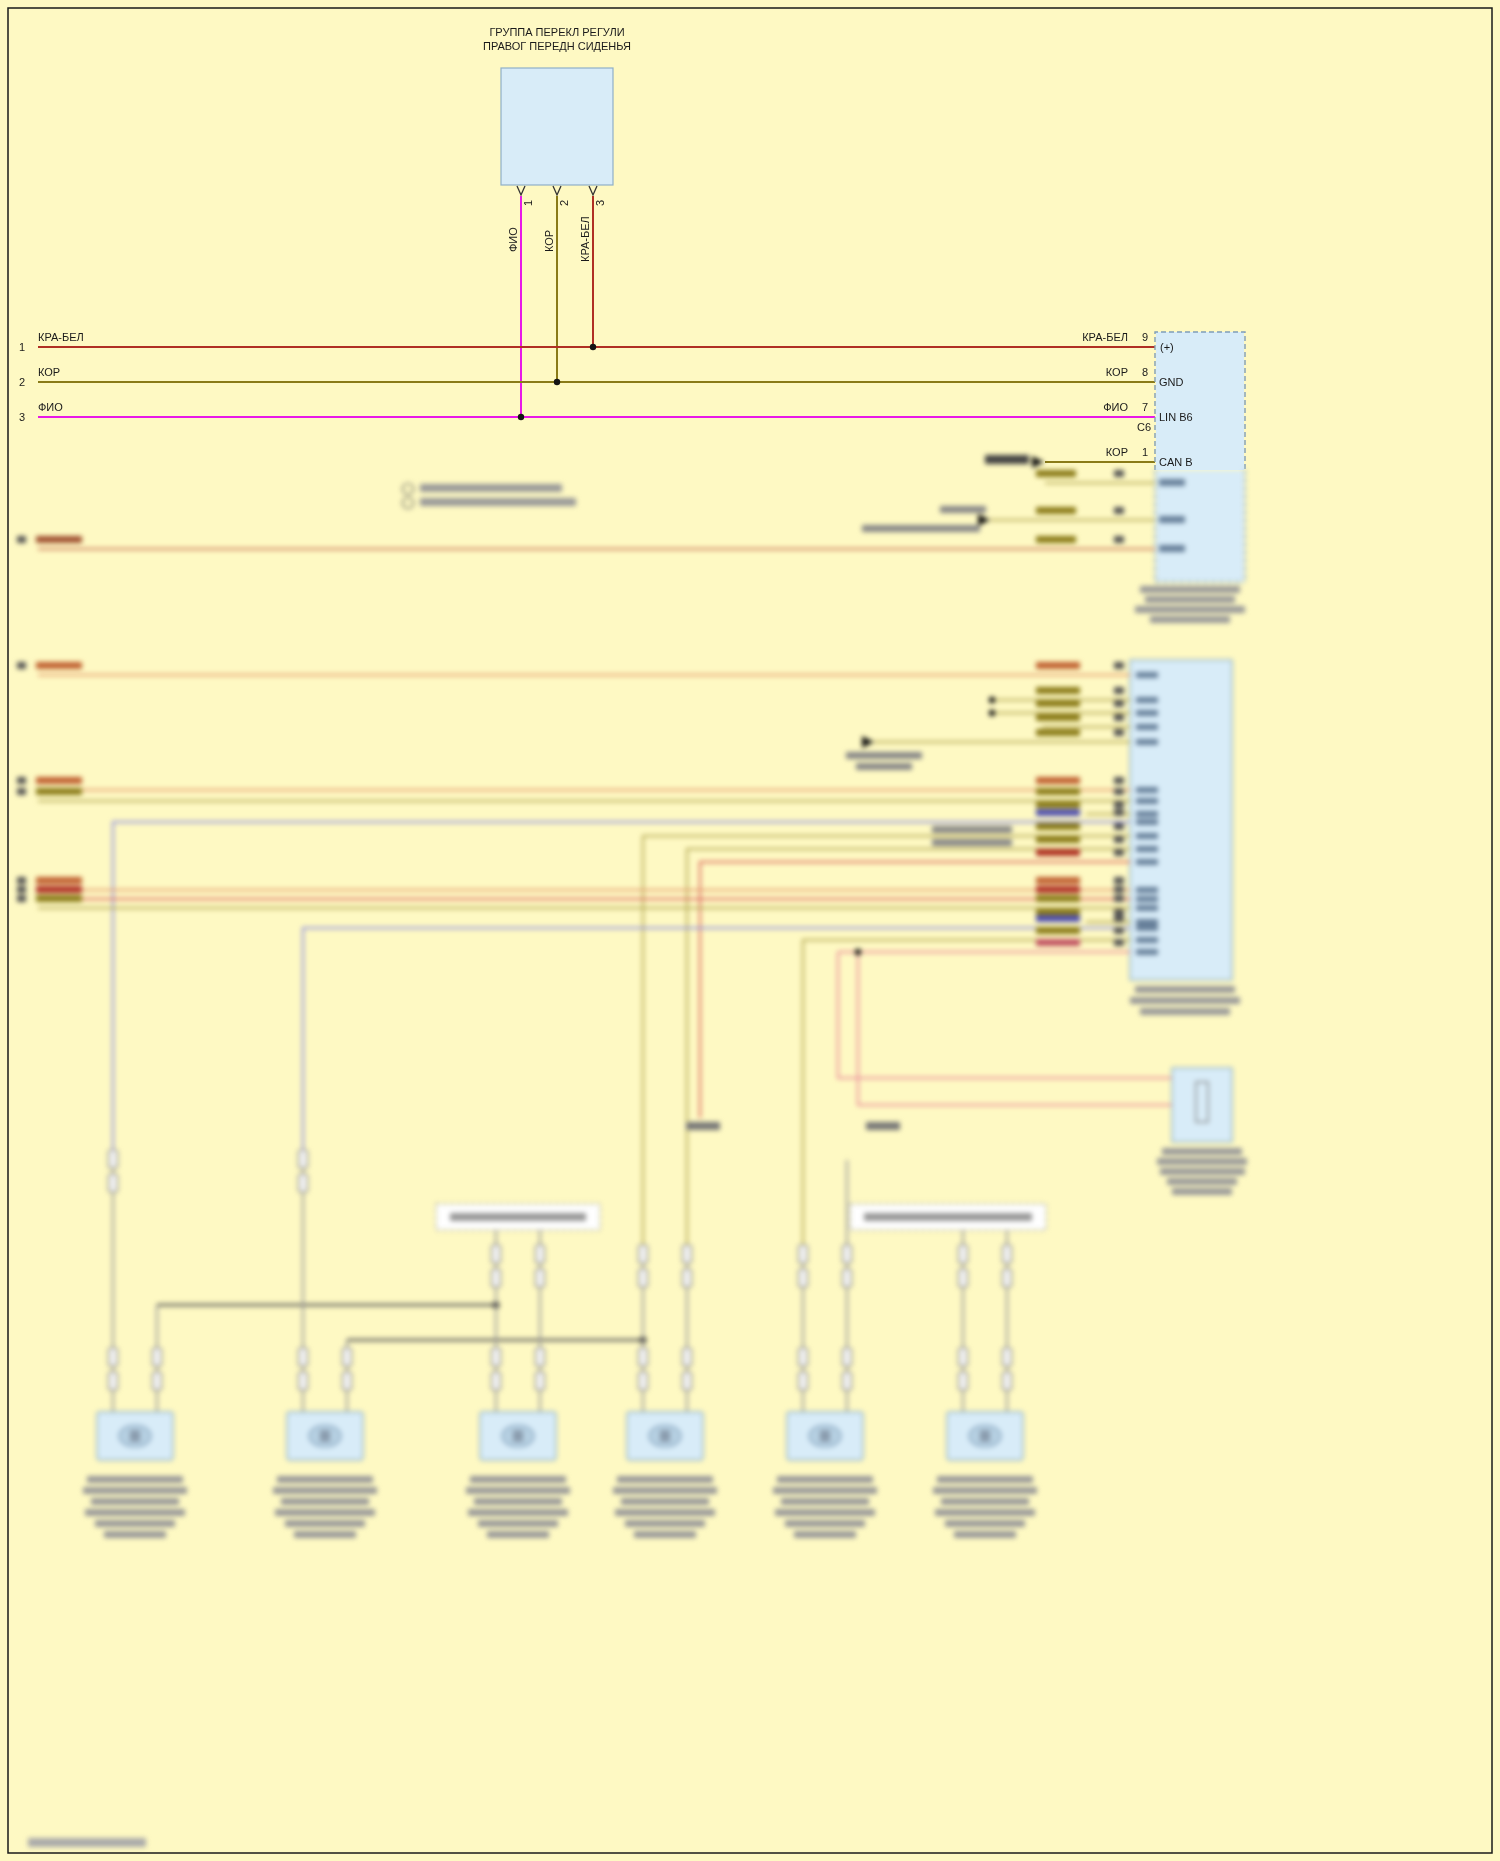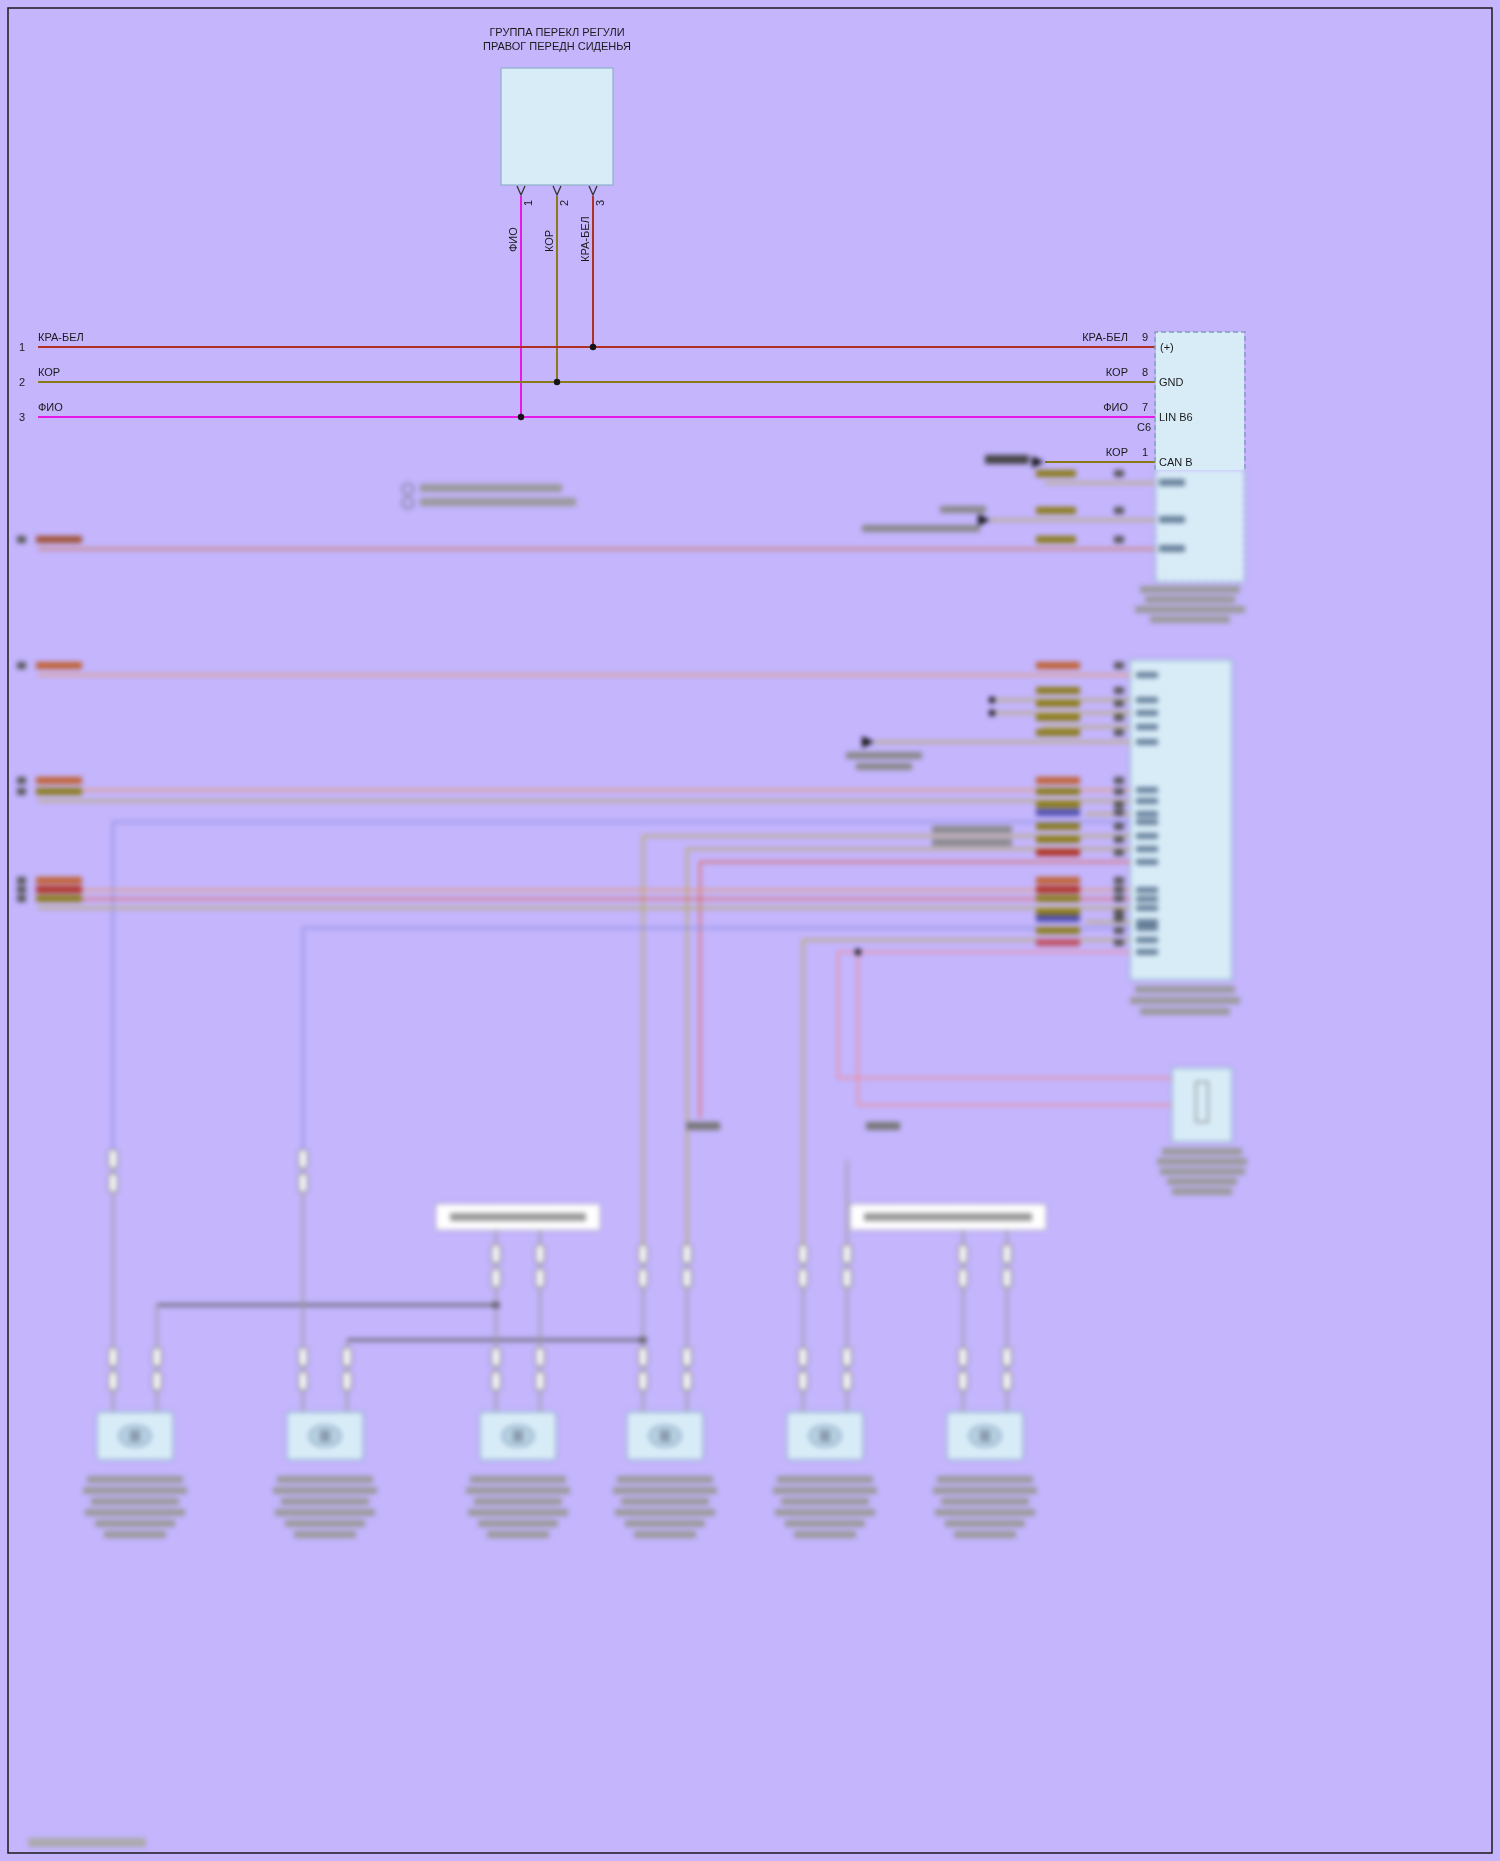--- a/index.html
+++ b/index.html
@@ -1,16 +1,16 @@
 <!DOCTYPE html>
 <html><head>
 <meta charset="utf-8">
 <style>
   html,body{margin:0;padding:0;background:#ffffff;}
-  .page{position:relative;width:1500px;height:1861px;background:#c4b5fd;overflow:hidden;}
+  .page{position:relative;width:1500px;height:1861px;background:#fef9c3;overflow:hidden;}
   svg{position:absolute;left:0;top:0;}
   .t{font-family:"Liberation Sans", sans-serif;font-size:11px;fill:#1a1a1a;}
   .mid{text-anchor:middle;}
   .end{text-anchor:end;}
   #gBlur{filter:blur(2.6px);}
   .frame{fill:none;stroke:#1a1a1a;stroke-width:1.5;}
 </style>
 </head>
 <body>
 

